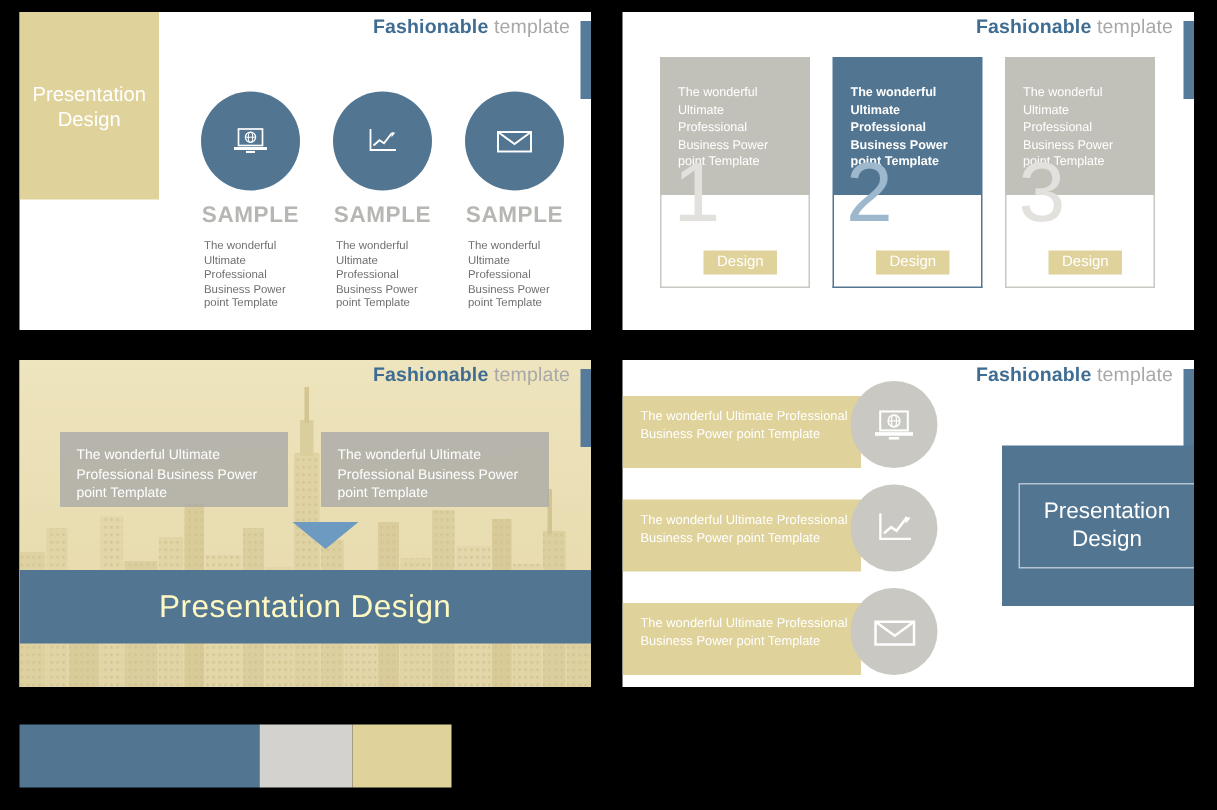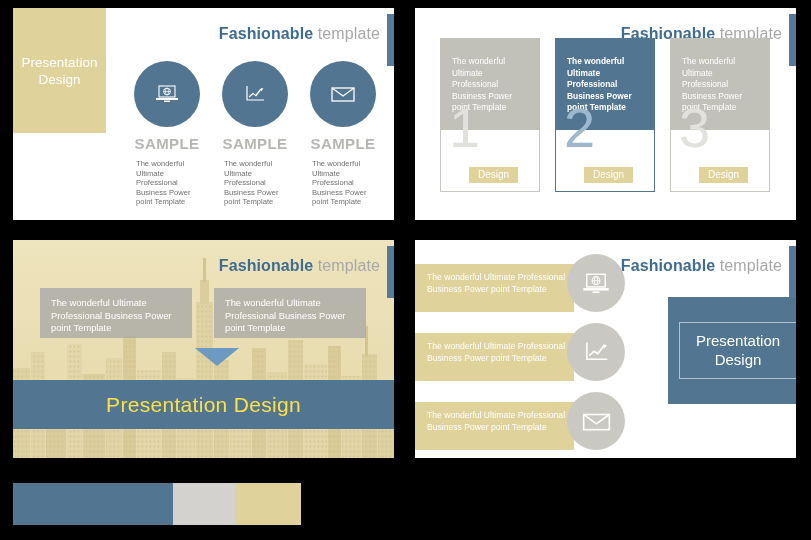--- a/index.html
+++ b/index.html
@@ -22,22 +22,22 @@
   .slide {
     position: absolute;
     background: #ffffff;
     overflow: hidden;
   }
 
   
   .brand {
     position: absolute;
     right: 14px;
-    top: 17px;
-    font-size: 16px;
+    top: 2px;
+    font-size: 13px;
     white-space: nowrap;
     letter-spacing: 0.1px;
   }
   .brand .b1 { color: #3f6c92; font-weight: bold; }
   .brand .b2 { color: #a8a8a8; font-weight: normal; }
 
   .edgebar {
     position: absolute;
     right: 0px;
     top: 6px;
@@ -188,21 +188,21 @@
 
   #s3-banner {
     position: absolute;
     left: 0; right: 0;
     top: 140px;
     height: 49px;
     background: #527591;
     display: flex;
     align-items: center;
     justify-content: center;
-    color: #fde047;
+    color: #fef9c3;
     font-size: 21px;
     letter-spacing: 0.3px;
   }
 
   
   #slide4 { left: 415px; top: 240px; width: 381px; height: 218px; }
 
   .s4-row { position: absolute; left: 0px; height: 48px; }
   .s4-row.r1 { top: 24px; }
   .s4-row.r2 { top: 93px; }

